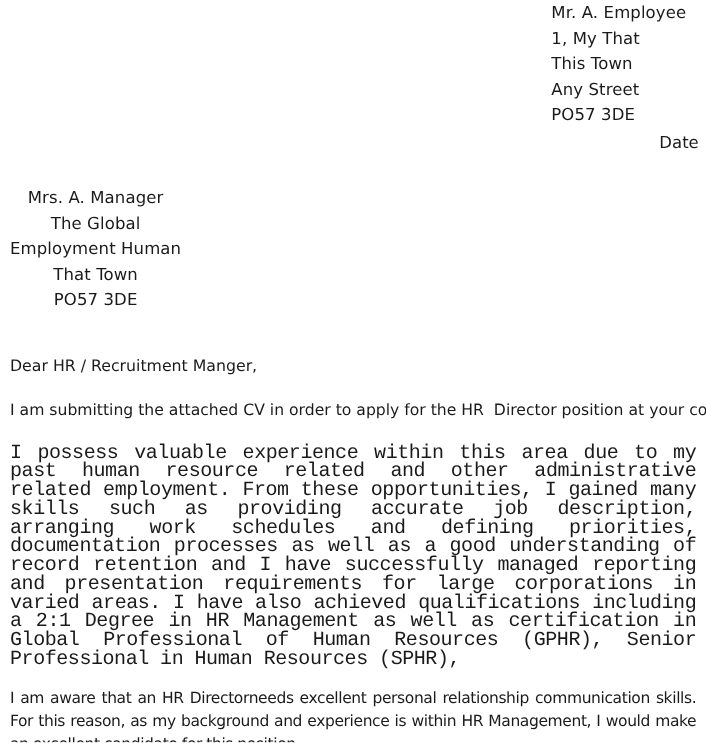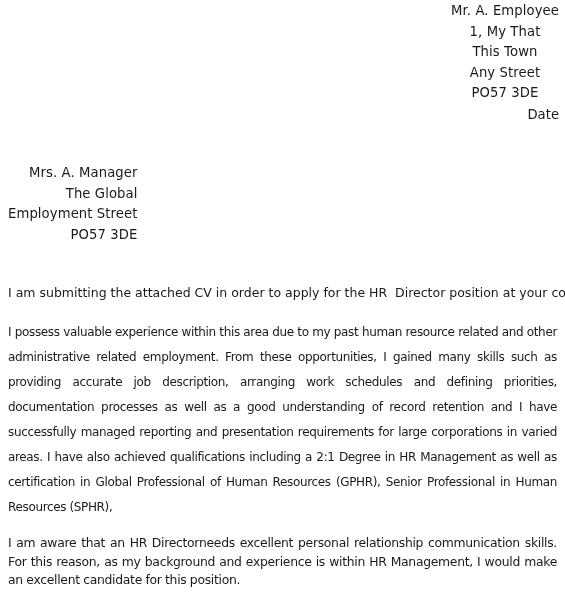--- a/index.html
+++ b/index.html
@@ -19,22 +19,22 @@
     height: 594px;
     background: #ffffff;
     overflow: hidden;
     box-sizing: border-box;
   }
 
   
   .sender-block {
     position: absolute;
     top: 1px;
-    right: 6px;
-    text-align: center;
+    right: 16px;
+    text-align: left;
   }
   .sender-line {
     font-size: 13.2px;
     line-height: 20.6px;
     white-space: pre;
     letter-spacing: 0.1px;
   }
 
   
   .date-block {
@@ -45,23 +45,23 @@
   }
   .date-line {
     font-size: 13.2px;
     line-height: 20.6px;
     white-space: pre;
   }
 
   
   .recipient-block {
     position: absolute;
-    top: 163px;
+    top: 149px;
     left: 8px;
-    text-align: right;
+    text-align: center;
   }
   .recipient-line {
     font-size: 13.2px;
     line-height: 20.6px;
     white-space: pre;
     letter-spacing: 0.1px;
   }
 
   
   .body-block {
@@ -77,28 +77,29 @@
     white-space: pre;
   }
   .para-lead {
     font-size: 12.5px;
     line-height: 16px;
     margin: 0 0 19px 0;
     text-align: left;
     white-space: pre;
   }
   .para {
-    font-size: 12px;
-    line-height: 25px;
+    font-size: 16px;
+    line-height: 15px;
     margin: 0 0 14px 0;
     text-align: justify;
     text-justify: inter-word;
     letter-spacing: -0.35px;
     word-spacing: -0.2px;
     hyphens: none;
+    font-family: Liberation Mono, monospace;
   }
   .para-last {
     font-size: 12.4px;
     line-height: 18.6px;
     margin: 0 0 16px 0;
     text-align: justify;
     text-justify: inter-word;
     letter-spacing: -0.3px;
     word-spacing: -0.2px;
   }
@@ -116,25 +117,27 @@
     <div class="sender-line">PO57 3DE</div>
   </div>
 
   <div class="date-block">
     <div class="date-line">Date</div>
   </div>
 
   <div class="recipient-block">
     <div class="recipient-line">Mrs. A. Manager</div>
     <div class="recipient-line">The Global</div>
-    <div class="recipient-line">Employment Street</div>
+    <div class="recipient-line">Employment Human</div>
+    <div class="recipient-line">That Town</div>
     <div class="recipient-line">PO57 3DE</div>
   </div>
 
   <div class="body-block">
+    <p class="salutation">Dear HR / Recruitment Manger,</p>
     <p class="para-lead">I am submitting the attached CV in order to apply for the HR  Director position at your company.</p>
     <p class="para">I possess valuable experience within this area due to my past human resource related and other administrative related employment. From these opportunities, I gained many skills such as providing accurate job description, arranging work schedules and defining priorities, documentation processes as well as a good understanding of record retention and I have successfully managed reporting and presentation requirements for large corporations in varied areas.  I have also achieved qualifications including  a 2:1 Degree in HR Management  as well as certification in Global Professional of Human Resources (GPHR), Senior Professional in Human Resources (SPHR),</p>
     <p class="para-last">I am aware that an HR Directorneeds excellent personal relationship communication skills. For this reason, as my background and experience is within HR Management, I would make an excellent candidate for this position.</p>
     <p class="para-last">If you require any further details, or to arrange an interview, please feel free to contact me at any time at your convenience.</p>
 
   </div>
 
 </div>
 
 </body></html>

